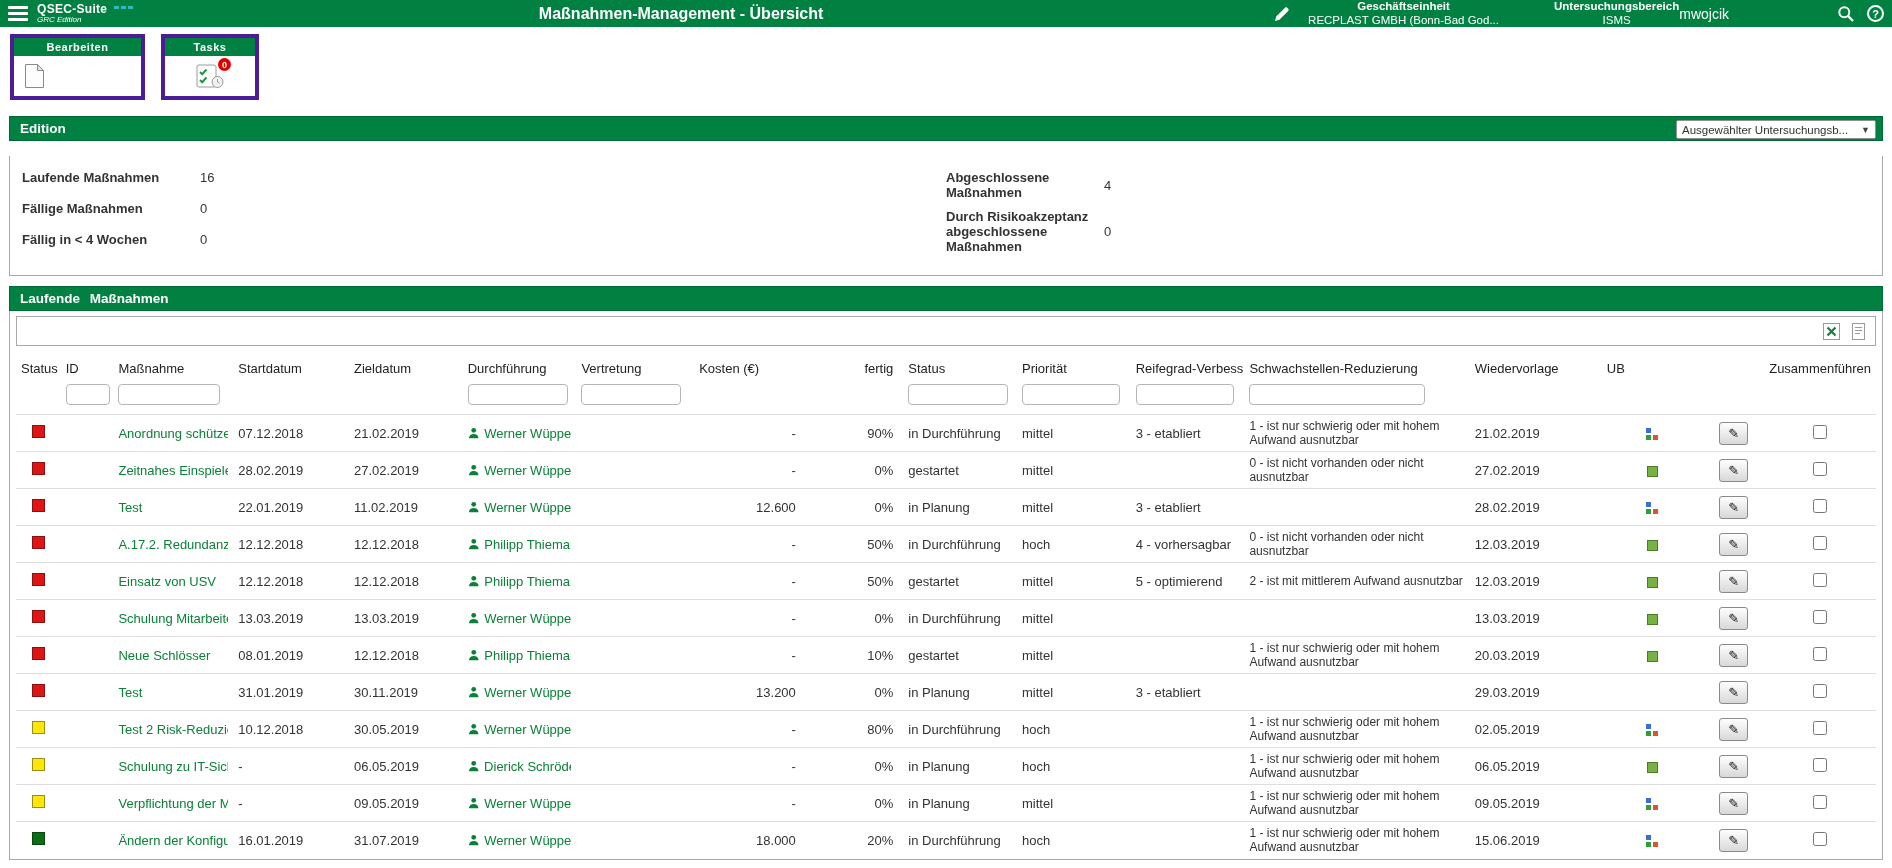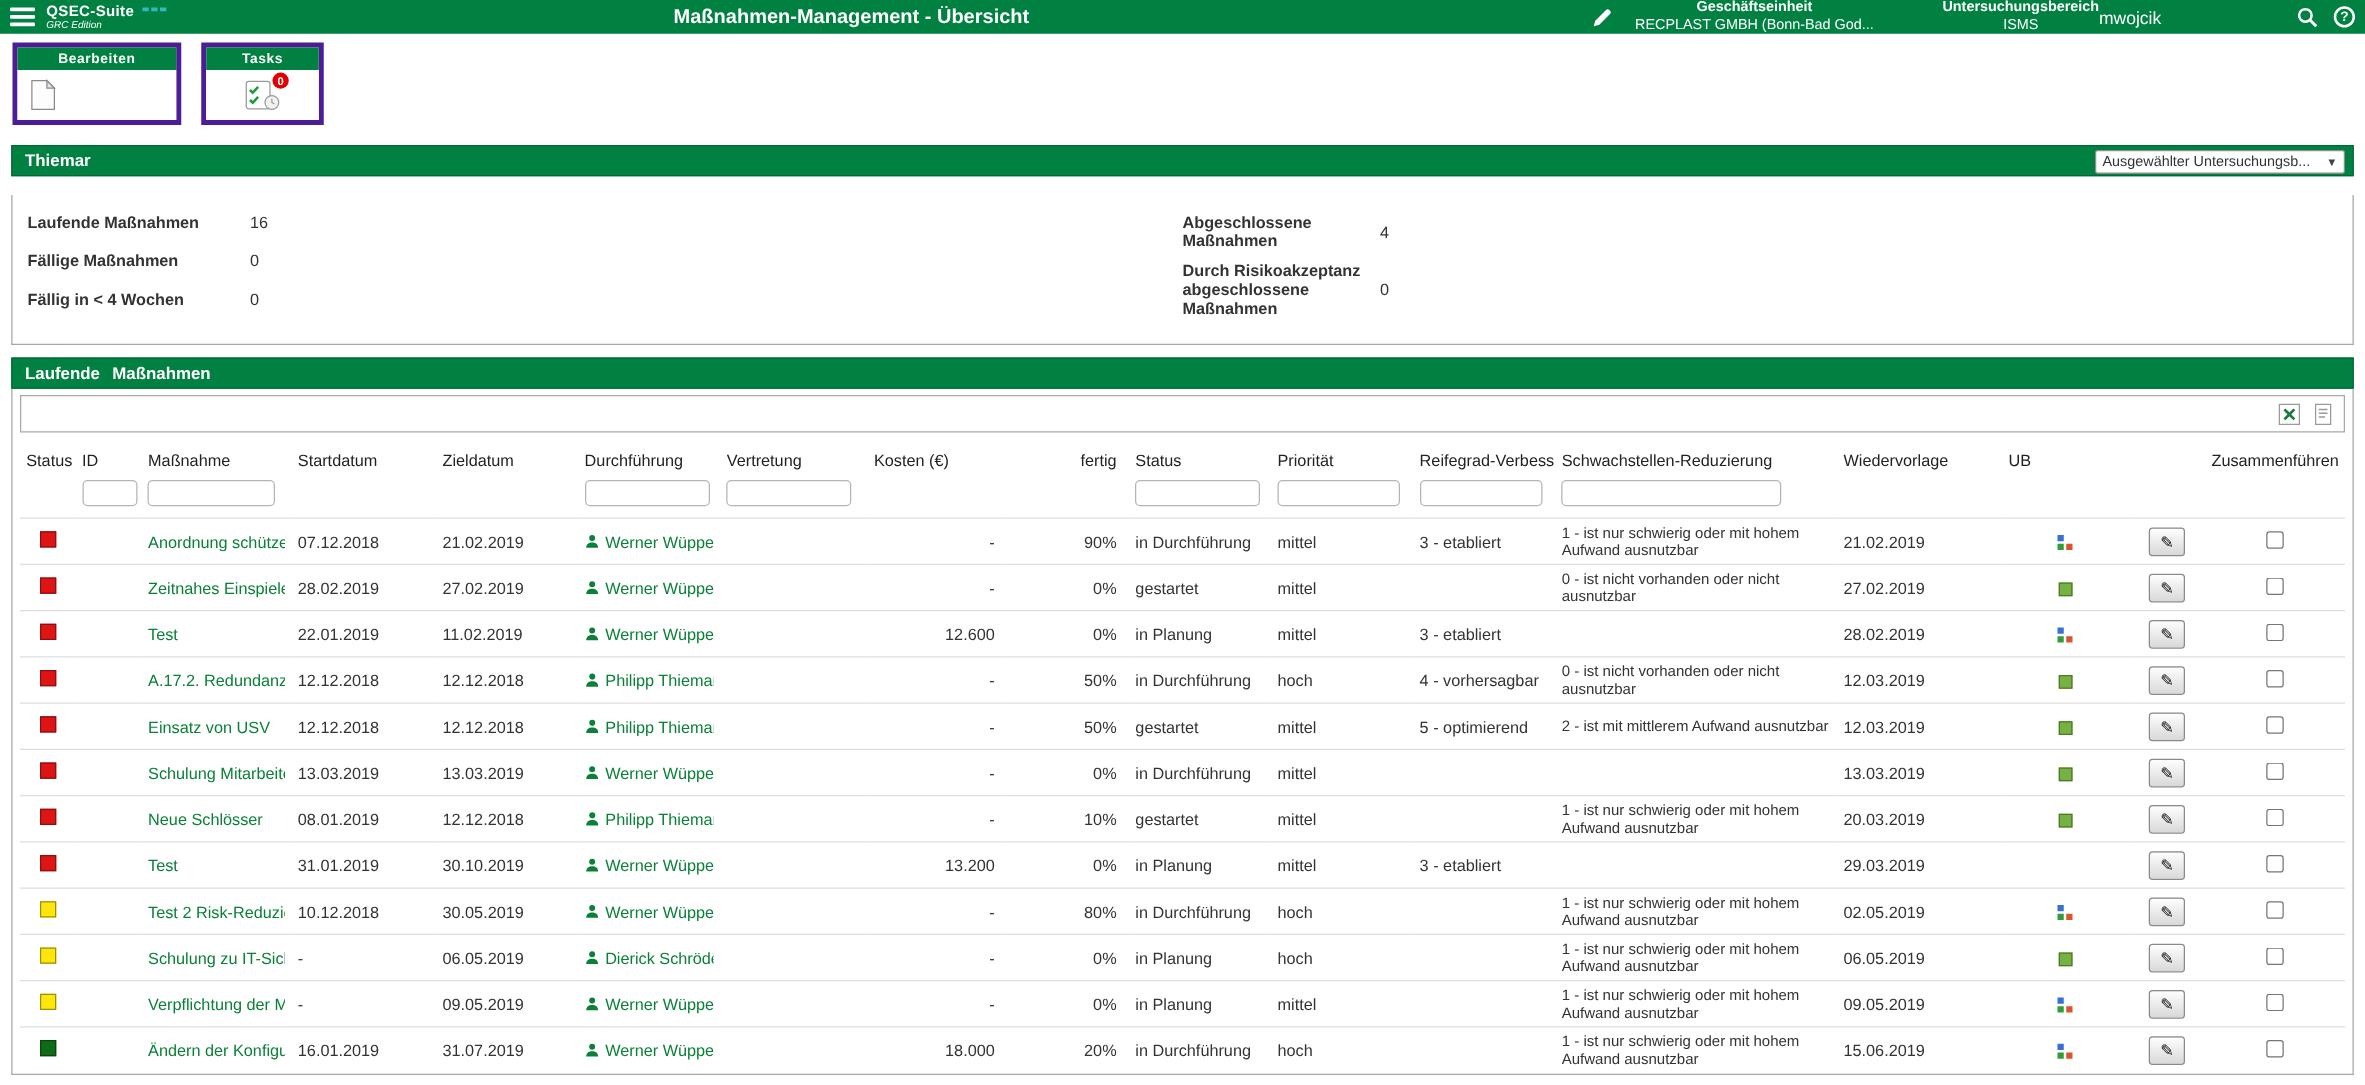--- a/index.html
+++ b/index.html
@@ -163,21 +163,21 @@
           <path d="M21.5 16v3l2 1.2" stroke="#9a9a9a" fill="none"></path>
         </svg>
         <span class="badge">0</span>
       </button>
     </div>
   </div>
 </div>
 
 <div class="section filter-section">
   <div class="green-bar">
-    <span>Thiemar</span>
+    <span>Edition</span>
     <div class="filter-select">
       <span>Ausgewählter Untersuchungsb...</span>
       <span class="caret">▼</span>
     </div>
   </div>
 </div>
 
 <div class="section status-section">
   <div class="status-body">
     <div class="sc-left">
@@ -505,21 +505,21 @@
     </td>
     <td class="c-center"><input type="checkbox" class="merge-cb" style=""></td>
   </tr>
           <tr class="data-row">
     <td class="c-center"><span class="sq sq-red"></span></td>
     <td></td>
     <td class="c-mass">
               <a class="link">Test</a>
             </td>
     <td>31.01.2019</td>
-    <td>30.10.2019</td>
+    <td>30.11.2019</td>
     <td>
       <span class="person">
         <svg class="p-ico" width="12" height="12" viewBox="0 0 12 12">
           <circle cx="6" cy="3.2" r="2.5" fill="#0a8038"></circle>
           <path d="M1 11.5c0-3 2.2-4.5 5-4.5s5 1.5 5 4.5z" fill="#0a8038"></path>
         </svg>
         <a class="link">Werner Wüpper</a>
       </span>
     </td>
     <td></td>

